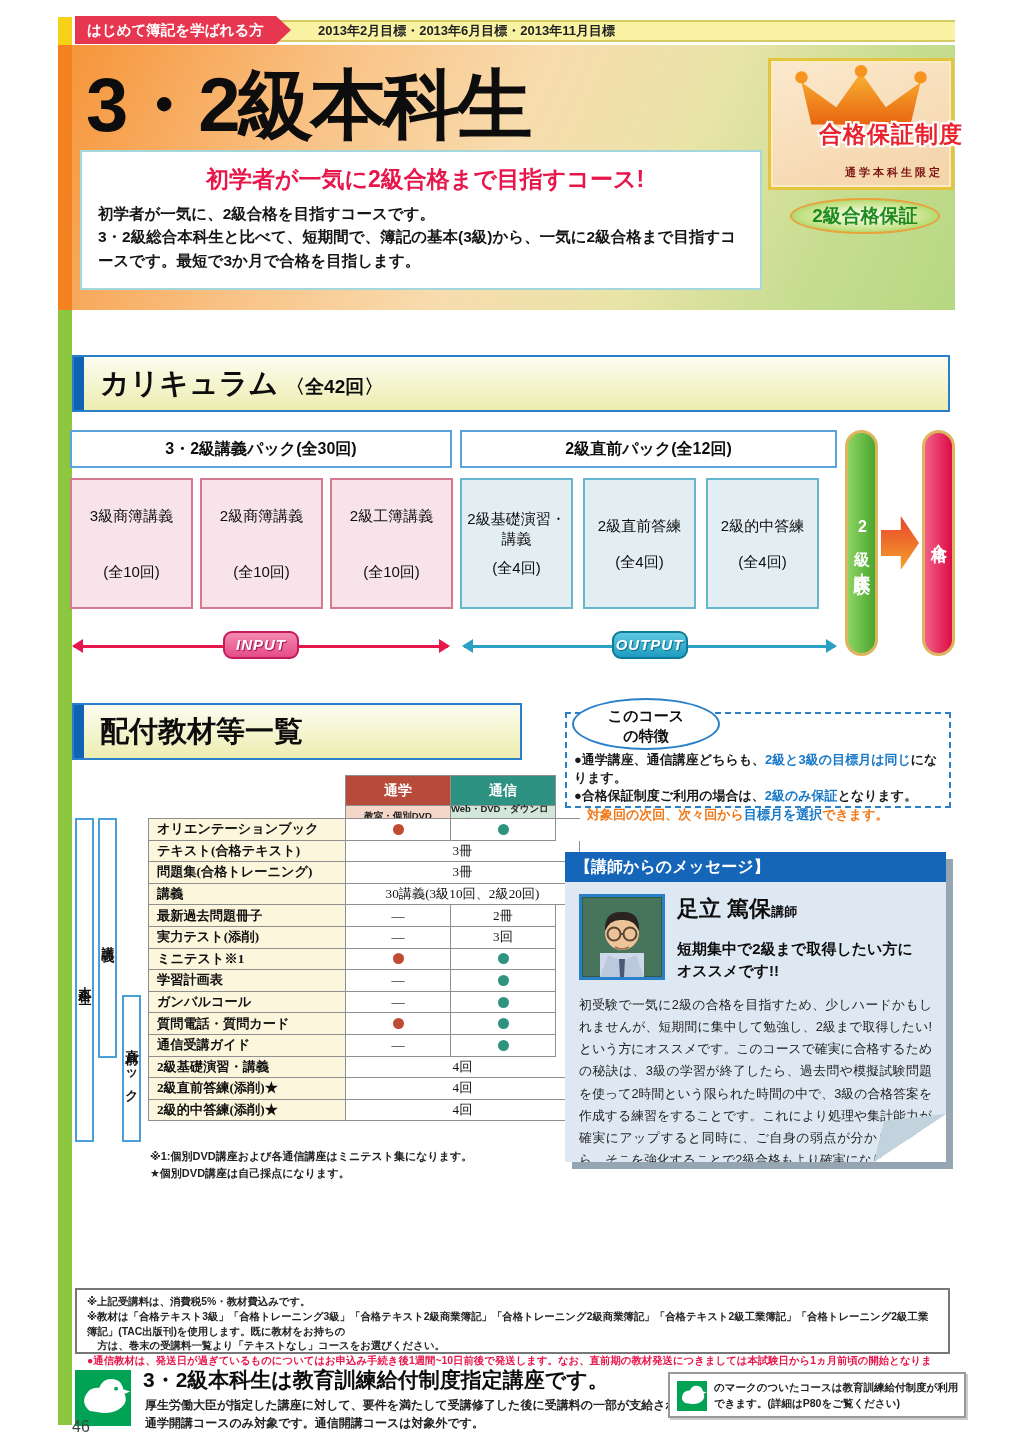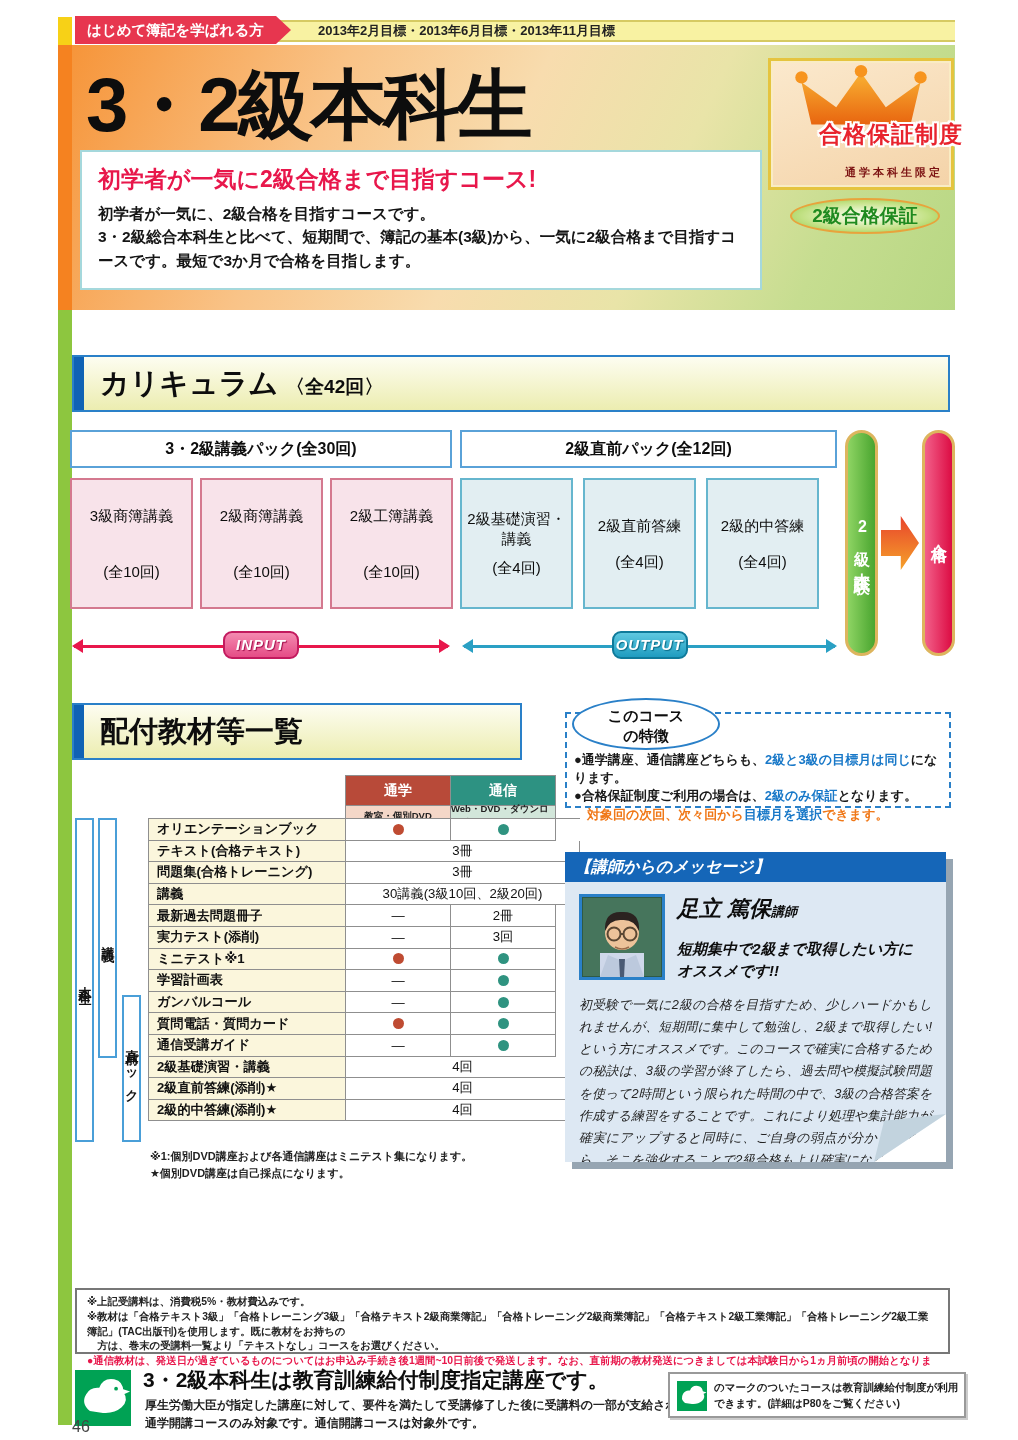--- a/index.html
+++ b/index.html
@@ -27,21 +27,21 @@
     background:linear-gradient(160deg,#fbe9cd,#f4d3a8);border:3px solid #e5c43f;box-shadow:inset 0 0 0 2px #f9ecc4;}
   #crown{position:absolute;left:50%;top:4px;transform:translateX(-50%);}
   #badge-line1{position:absolute;width:100%;top:58px;text-align:center;font-size:23px;font-weight:900;color:#e8232d;letter-spacing:1px;
     text-shadow:-2px -2px 0 #fff,2px -2px 0 #fff,-2px 2px 0 #fff,2px 2px 0 #fff,0 2px 0 #fff,2px 0 0 #fff,0 -2px 0 #fff,-2px 0 0 #fff;margin-left:30px;}
   #badge-line2{position:absolute;right:8px;bottom:7px;font-size:11px;font-weight:bold;color:#7c1212;letter-spacing:3px;}
   #guarantee-oval{position:absolute;left:718px;top:153px;width:150px;height:36px;border-radius:50%;box-sizing:border-box;
     background:radial-gradient(ellipse at center,#f2fadf 15%,#c4e287 60%,#8cc63f 100%);border:2px solid #e8a33c;
     text-align:center;line-height:32px;font-size:19px;font-weight:900;color:#1f8a1f;}
   #hero-box{position:absolute;left:8px;top:105px;width:682px;height:140px;background:#fff;
     border:2px solid #a5d8dc;box-sizing:border-box;padding:12px 16px;}
-  #hero-headline{color:#e8174b;font-weight:900;font-size:23px;margin:0 0 7px 0;}
+  #hero-headline{color:#e8174b;font-weight:900;font-size:23px;margin:0 0 7px 8px;text-align:center;}
   .hero-p{font-size:15.5px;color:#151515;line-height:1.5;margin:0;font-weight:bold;}
 
   
   .section-header{position:absolute;border:2px solid #2a80c8;box-sizing:border-box;
     background:linear-gradient(to bottom,#fdfdf1,#ecedb0);}
   .section-header .bar{position:absolute;left:0;top:0;bottom:0;width:10px;background:#0f62b4;}
   .section-header .txt{position:absolute;left:26px;top:50%;transform:translateY(-50%);
     font-size:29px;font-weight:900;color:#0d0d0d;white-space:nowrap;}
   .section-header .note{font-size:19px;font-weight:bold;margin-left:8px;}
   #curriculum-header{left:72px;top:355px;width:878px;height:57px;}
@@ -89,35 +89,35 @@
   #table-header{position:absolute;left:345px;top:775px;border-left:1px solid #8f8f8f;border-top:1px solid #8f8f8f;}
   .hrow{display:flex;}
   .hcell{box-sizing:border-box;width:105px;height:30px;border-right:1px solid #8f8f8f;border-bottom:1px solid #8f8f8f;
     display:flex;align-items:center;justify-content:center;color:#fff;font-weight:bold;font-size:14px;}
   #hc-tsugaku{background:#b84a39;} #hc-tsushin{background:#2d9282;}
   .shcell{box-sizing:border-box;width:105px;height:21px;border-right:1px solid #8f8f8f;border-bottom:1px solid #8f8f8f;
     display:flex;align-items:center;justify-content:center;color:#222;font-weight:bold;font-size:9.5px;}
   #sh-tsugaku{background:#f4d7c8;} #sh-tsushin{background:#d2e6da;}
   #table-body{position:absolute;left:148px;top:818px;border-left:1px solid #8f8f8f;border-top:1px solid #8f8f8f;background:#fff;}
   .trow{display:flex;height:21.6px;}
-  .tcell{box-sizing:border-box;border-right:1px solid #8f8f8f;border-bottom:1px solid #8f8f8f;display:flex;align-items:center;font-size:13.2px;color:#111;}
+  .tcell{box-sizing:border-box;border-right:1px solid #8f8f8f;border-bottom:1px solid #8f8f8f;display:flex;align-items:center;font-size:13.2px;color:#111;font-family:Liberation Serif, serif;}
   .tcell.lab{width:197px;background:#fbf6dc;padding-left:8px;font-weight:bold;}
   .tcell.val{width:105px;justify-content:center;}
   .tcell.span2{width:234px;justify-content:center;}
   .dot{display:inline-block;width:11px;height:11px;border-radius:50%;}
   .dot.r{background:#bf4b32;} .dot.t{background:#2f9380;}
   .vlabel{position:absolute;background:#fff;border:2px solid #4a9fd8;box-sizing:border-box;display:flex;align-items:center;justify-content:center;}
   .vlabel span{writing-mode:vertical-rl;text-orientation:upright;font-size:13px;font-weight:bold;letter-spacing:3px;color:#111;}
   #grp-honkasei{left:75px;top:818px;width:19px;height:324px;}
   #grp-kougi{left:98px;top:818px;width:19px;height:240px;}
   #grp-chokuzen{left:122px;top:995px;width:19px;height:147px;}
   #material-notes{position:absolute;left:150px;top:1148px;font-size:11px;font-weight:bold;color:#222;line-height:1.5;}
 
   
-  #message-box{position:absolute;left:565px;top:852px;width:381px;height:310px;box-shadow:7px 7px 0 #96a5b2;font-style:italic;}
+  #message-box{position:absolute;left:565px;top:852px;width:381px;height:310px;box-shadow:7px 7px 0 #96a5b2;}
   #message-header{height:30px;background:#1566b8;color:#fff;font-weight:bold;font-size:16px;line-height:30px;padding-left:10px;}
   #message-body{position:absolute;top:30px;left:0;right:0;bottom:0;background:#dde8f3;padding:12px 14px;box-sizing:border-box;overflow:hidden;}
   #profile{display:flex;gap:12px;}
   #photo{width:80px;height:80px;border:3px solid #2a80c8;background:#4a7a5a;flex:0 0 auto;}
   #prof-name{font-size:22px;font-weight:bold;color:#0d0d0d;}
   #prof-name .suffix{font-size:13px;font-weight:bold;}
   #prof-sub{margin-top:14px;font-weight:bold;font-size:15px;line-height:1.45;color:#0d0d0d;}
   #message-para{margin-top:12px;font-size:12.8px;line-height:1.74;color:#222;text-align:justify;}
   #fold-white{position:absolute;right:0;bottom:0;width:72px;height:48px;background:#fff;
     clip-path:polygon(100% 100%,100% 0,0 100%);}

